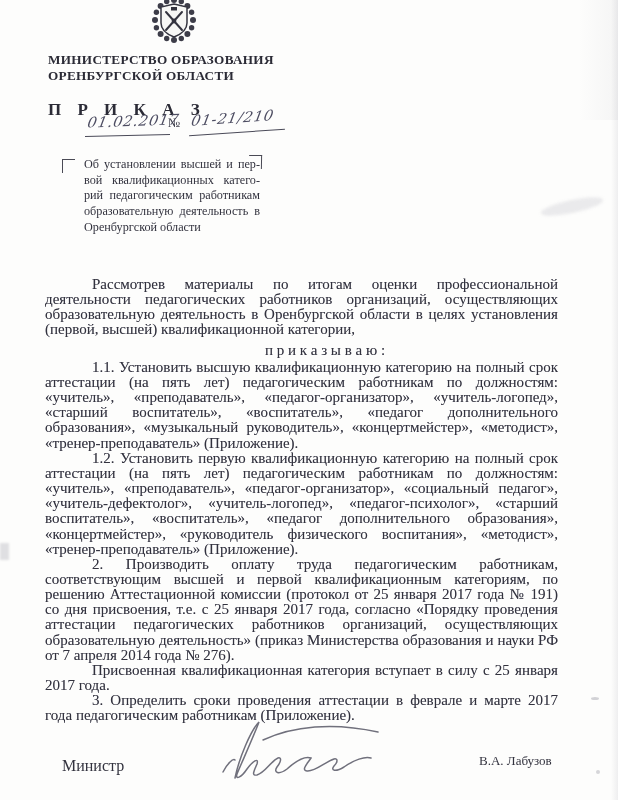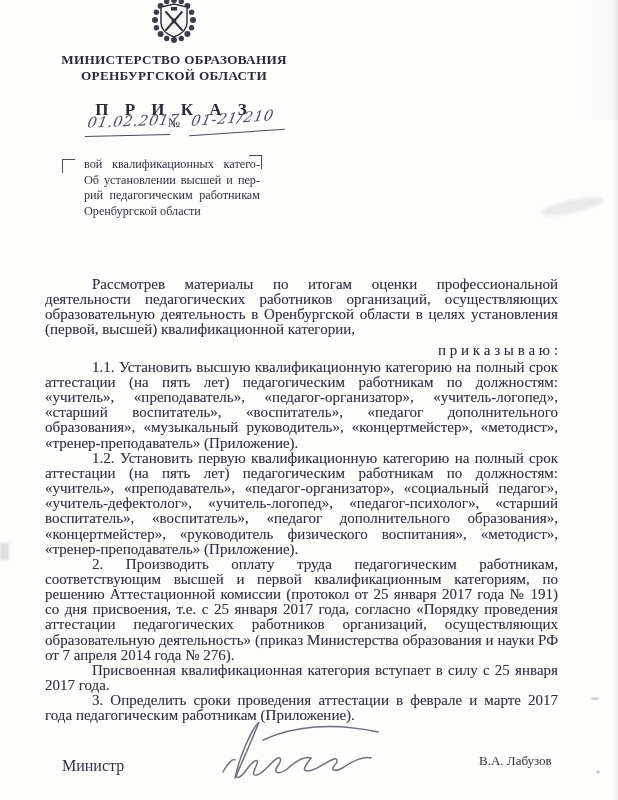--- a/index.html
+++ b/index.html
@@ -7,21 +7,21 @@
   .page{
     position:relative;width:618px;height:800px;margin:0 auto;
     background:#fdfdfc;overflow:hidden;color:#32323e;
   }
   .page *{box-sizing:border-box;}
 
   
   .emblem{position:absolute;left:147px;top:0;width:54px;height:44px;overflow:hidden;}
   .emblem svg{display:block;margin-top:-8px;}
   .header-block{
-    position:absolute;left:48px;top:52px;width:252px;text-align:center;
+    position:absolute;left:48px;top:52px;width:252px;
     color:#2b2b36;
   }
   .ministry-line{font-weight:bold;font-size:13.2px;line-height:16px;letter-spacing:.3px;}
   .doc-type{font-weight:bold;font-size:17px;letter-spacing:6px;margin-top:16px;}
 
   
   .hand-row{position:absolute;left:85px;top:110px;width:230px;height:30px;}
   .hand{
     font-family:"DejaVu Serif", serif;font-style:italic;color:#4d4d62;
     font-size:14.5px;letter-spacing:.8px;white-space:nowrap;
@@ -38,21 +38,21 @@
   .bracket-left{left:62px;top:159px;border-left:1.6px solid #4a4a55;}
   .bracket-right{left:249px;top:155px;border-right:1.6px solid #4a4a55;transform:rotate(1deg);}
   .subject{position:absolute;left:84px;top:157px;width:176px;font-size:12.2px;line-height:15.7px;}
   .subject > div{text-align:justify;text-align-last:justify;white-space:nowrap;}
   .subject > div:last-child{text-align-last:left;}
 
   
   .body-text{position:absolute;left:45px;top:277px;width:513px;font-size:15px;line-height:15.15px;
     text-shadow:0 0 .4px rgba(60,60,85,.35);}
   .body-text p{margin:0;text-align:justify;text-indent:47px;}
-  .body-text p.decree{margin:5px 0 2px;text-align:right;}
+  .body-text p.decree{margin:5px 0 2px;text-align:center;}
 
   
   .minister-title{position:absolute;left:62px;top:757px;font-size:16px;}
   .minister-name{position:absolute;left:479px;top:753px;font-size:13px;}
   .sig{position:absolute;left:193px;top:714px;width:205px;height:70px;}
 
   
   .smudge1{position:absolute;left:540px;top:200px;width:64px;height:13px;border-radius:50%;
     background:rgba(110,110,128,.13);transform:rotate(-12deg);filter:blur(1.5px);}
   .smudge2{position:absolute;left:0;top:543px;width:9px;height:17px;
@@ -113,23 +113,24 @@
     <span class="hand hand-date">01.02.2017</span>
     <span class="num-sign">№</span>
     <span class="hand hand-number">01-21/210</span>
     <span class="underline u1"></span>
     <span class="underline u2"></span>
   </div>
 
   <span class="bracket bracket-left"></span>
   <span class="bracket bracket-right"></span>
   <div class="subject">
+      <div>Об установлении высшей и пер-</div>
       <div>вой квалификационных катего-</div>
-      <div>Об установлении высшей и пер-</div>
       <div>рий педагогическим работникам</div>
+      <div>образовательную деятельность в</div>
       <div>Оренбургской области</div>
     </div>
 
   <div class="body-text">
       <p>Рассмотрев материалы по итогам оценки профессиональной деятельности педагогических работников организаций, осуществляющих образовательную деятельность в Оренбургской области в целях установления (первой, высшей) квалификационной категории,</p>
       <p class="decree">п р и к а з ы в а ю :</p>
       <p>1.1. Установить высшую квалификационную категорию на полный срок аттестации (на пять лет) педагогическим работникам по должностям: «учитель», «преподаватель», «педагог-организатор», «учитель-логопед», «старший воспитатель», «воспитатель», «педагог дополнительного образования», «музыкальный руководитель», «концертмейстер», «методист», «тренер-преподаватель» (Приложение).</p>
       <p>1.2. Установить первую квалификационную категорию на полный срок аттестации (на пять лет) педагогическим работникам по должностям: «учитель», «преподаватель», «педагог-организатор», «социальный педагог», «учитель-дефектолог», «учитель-логопед», «педагог-психолог», «старший воспитатель», «воспитатель», «педагог дополнительного образования», «концертмейстер», «руководитель физического воспитания», «методист», «тренер-преподаватель» (Приложение).</p>
       <p>2. Производить оплату труда педагогическим работникам, соответствующим высшей и первой квалификационным категориям, по решению Аттестационной комиссии (протокол от 25 января 2017 года № 191) со дня присвоения, т.е. с 25 января 2017 года, согласно «Порядку проведения аттестации педагогических работников организаций, осуществляющих образовательную деятельность» (приказ Министерства образования и науки РФ от 7 апреля 2014 года № 276).</p>
       <p>Присвоенная квалификационная категория вступает в силу с 25 января 2017 года.</p>

